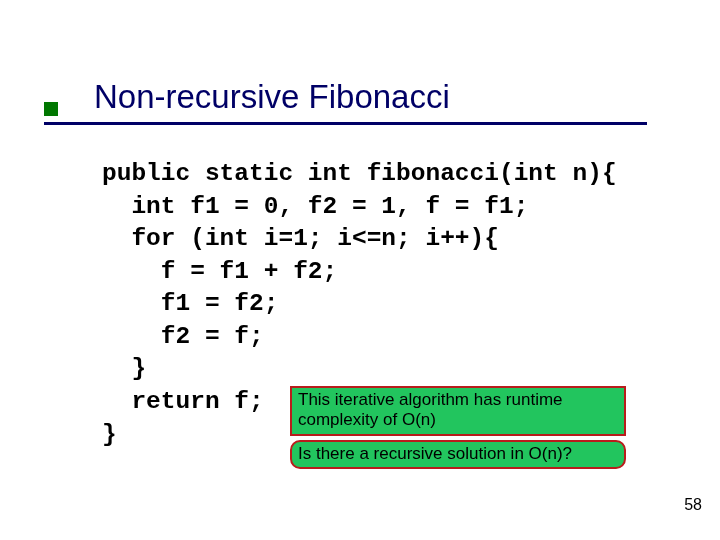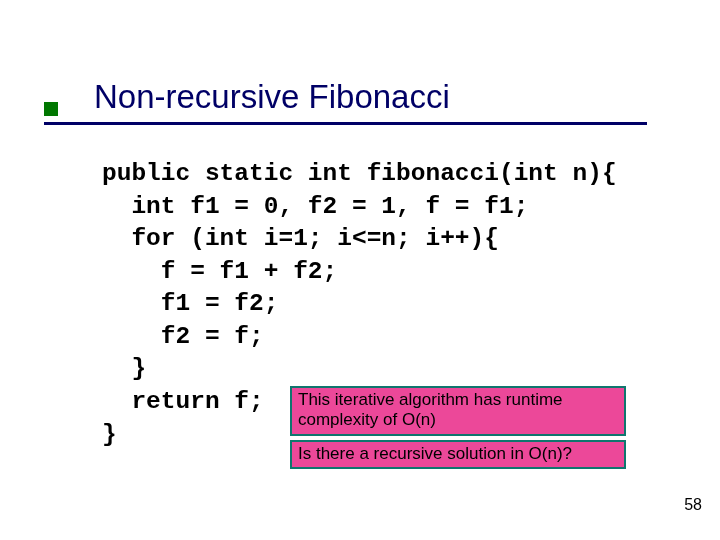--- a/index.html
+++ b/index.html
@@ -50,38 +50,39 @@
     font-family: "Courier New", monospace;
     font-weight: bold;
     font-size: 24.5px;
     color: #000000;
     line-height: 1.33;
     white-space: pre;
     margin-left: 48px;
   }
   .box {
     position: absolute;
-    background: #ec4899;
-    border: 2px solid #0f766e;
+    background: #22c55e;
+    border: 2px solid #b91c1c;
     font-family: Verdana, Arial, sans-serif;
     font-size: 17px;
     padding: 2px 6px 3px 6px;
     line-height: 1.2;
     color: #000;
     box-sizing: border-box;
   }
   .box1 {
     top: 386px;
     left: 290px;
     width: 336px;
   }
   .box2 {
     top: 440px;
     left: 290px;
     width: 336px;
+    border-radius: 10px;
   }
   .pagenum {
     position: absolute;
     bottom: 26px;
     right: 18px;
     font-size: 16px;
     color: #000;
     font-family: Arial, sans-serif;
   }
 </style>

